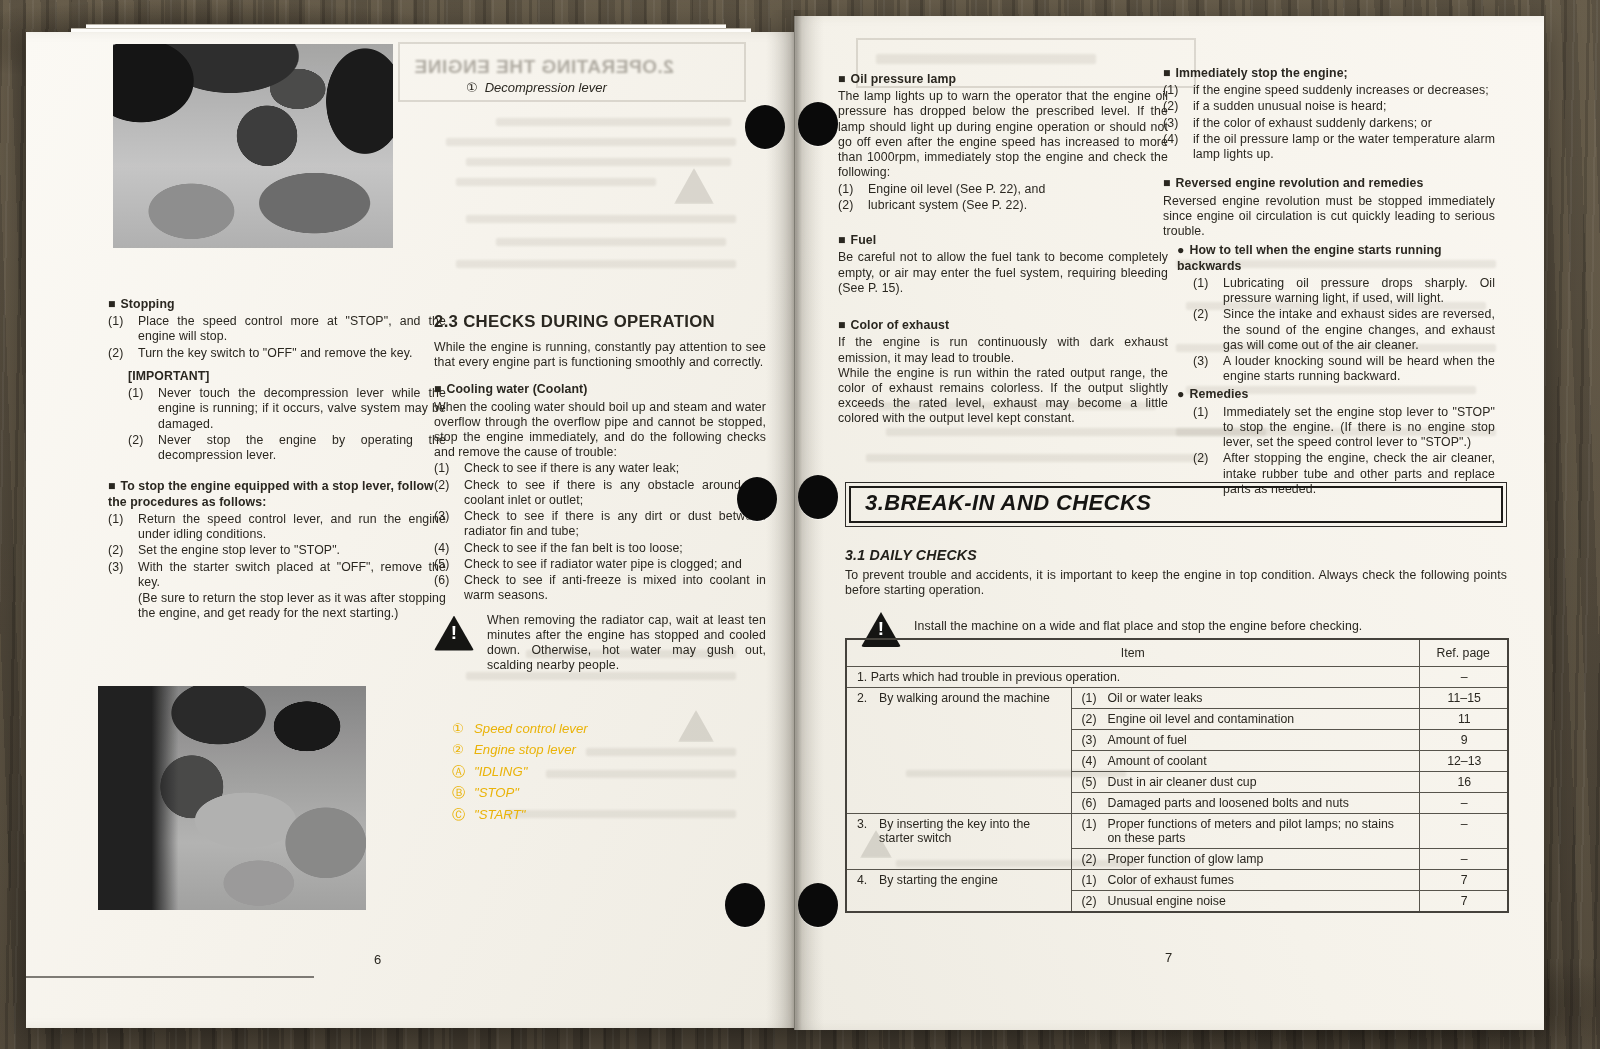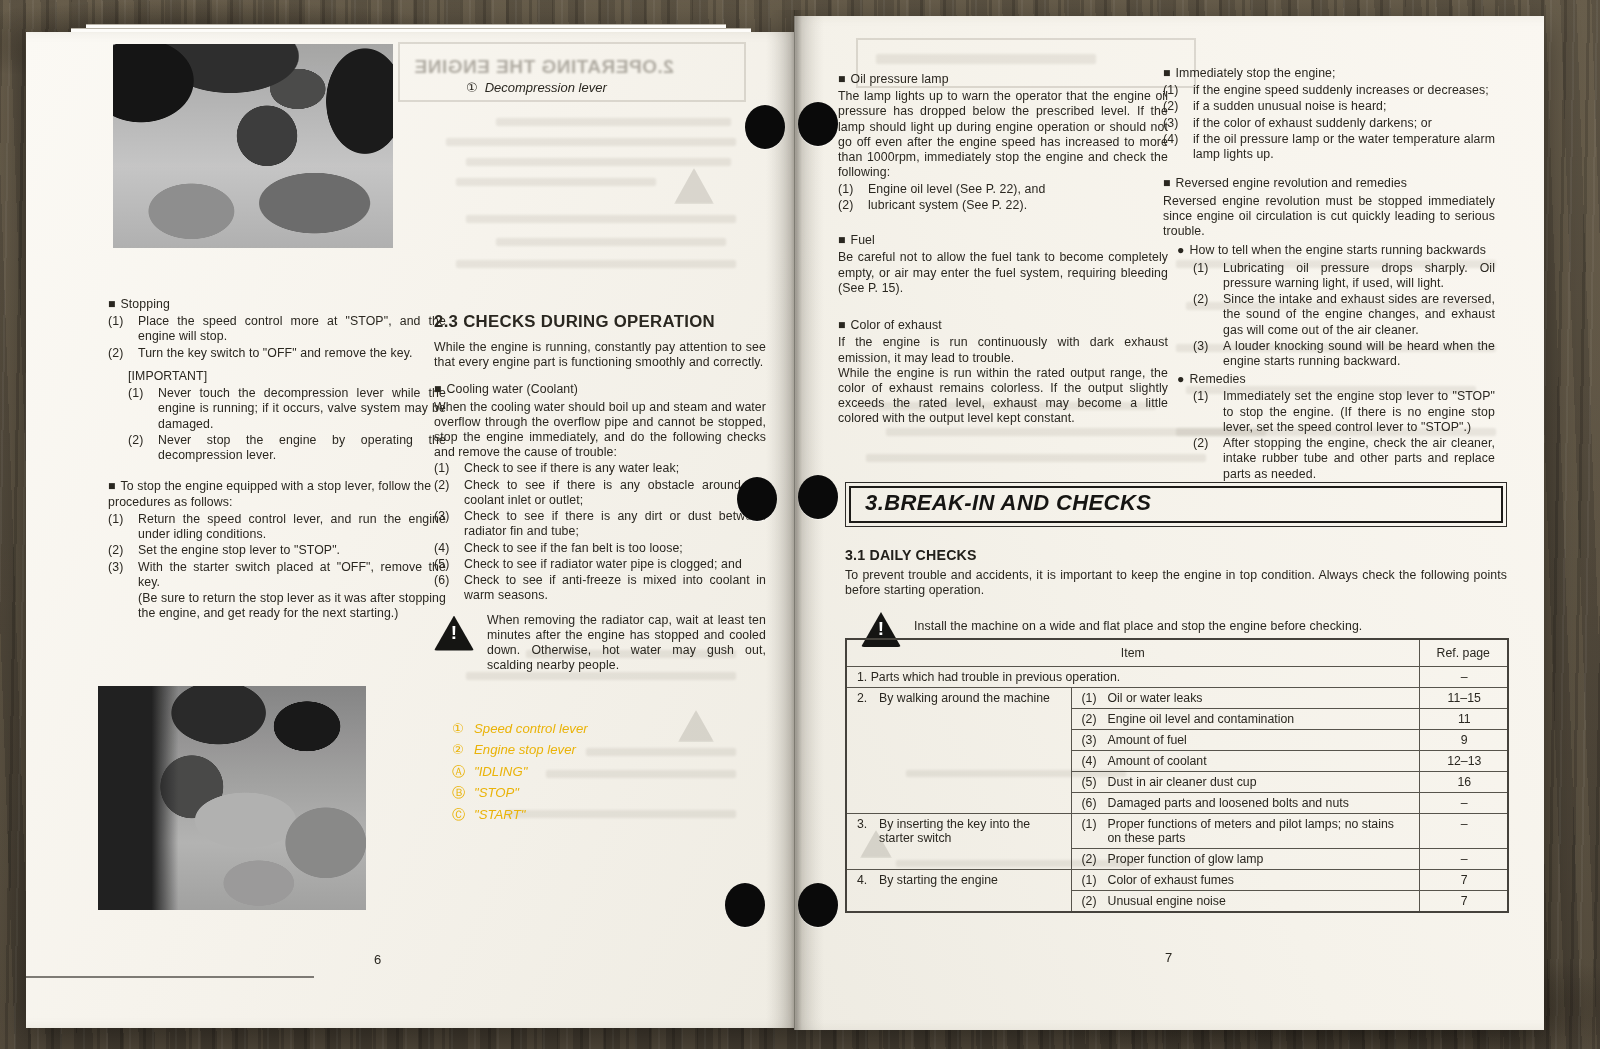--- a/index.html
+++ b/index.html
@@ -46,21 +46,21 @@
       radial-gradient(90px 60px at 45% 12%,#2c2c29 0 52%,transparent 53%),
       radial-gradient(60px 45px at 78% 18%,#1b1b19 0 55%,transparent 56%),
       radial-gradient(80px 70px at 85% 70%,#8b897f 0 50%,transparent 51%),
       radial-gradient(100px 55px at 55% 60%,#b3b0a6 0 50%,transparent 51%),
       radial-gradient(60px 60px at 35% 45%,#4a4a45 0 52%,transparent 53%),
       radial-gradient(70px 45px at 60% 88%,#9d9a90 0 50%,transparent 51%),
       linear-gradient(180deg,#88857c,#b5b2a8 70%,#a3a096);}
   
   .col{position:absolute;z-index:4;font-size:12.3px;line-height:1.24;color:#2a2720;
     text-align:justify;letter-spacing:.1px;}
-  .sec-title{font-weight:normal;text-align:left;margin:9px 0 2px;}
+  .sec-title{font-weight:bold;text-align:left;margin:9px 0 2px;}
   .sec-title.first{margin-top:0;}
   .mk{margin-right:5px;}
   .h-major{font-size:16.8px;font-weight:bold;letter-spacing:.3px;margin:0 0 7px;text-align:left;}
   .li{position:relative;padding-left:30px;margin:1px 0;}
   .li .n{position:absolute;left:0;top:0;}
   .indent{padding-left:20px;margin:8px 0;}
   .note{padding-left:30px;}
   .sub-block{padding-left:14px;}
   .sub-block .li{padding-left:46px;}
   .sub-block .li .n{left:16px;}
@@ -73,21 +73,21 @@
   .caption{position:absolute;z-index:4;font-size:13px;font-style:italic;color:#2a2720;}
   .caption .cap-n{font-style:normal;margin-right:7px;}
   .legend{position:absolute;z-index:4;font-size:13.2px;font-style:italic;color:#eab308;line-height:1.62;}
   .legend .leg-n{font-style:normal;display:inline-block;width:22px;}
   .pagenum{position:absolute;z-index:4;font-size:13px;color:#2a2720;}
   .baseline{position:absolute;z-index:4;background:rgba(45,42,36,.6);}
   
   .breakin-outer{position:absolute;z-index:4;border:1.5px solid #2e2c29;padding:3px;background:transparent;font-style:italic;}
   .breakin-inner{border:2px solid #1d1b18;padding:2px 8px 5px 14px;}
   .breakin-inner span{font-size:22px;font-weight:bold;letter-spacing:.4px;color:#161513;}
-  .daily-h{position:absolute;z-index:4;font-size:14.2px;font-weight:bold;color:#22201b;letter-spacing:.2px;}
+  .daily-h{position:absolute;z-index:4;font-size:14.2px;font-weight:bold;color:#22201b;letter-spacing:.2px;font-style:italic;}
   .check-table{position:absolute;z-index:4;border-collapse:collapse;table-layout:fixed;
     font-size:12.3px;color:#2a2720;}
   .check-table td,.check-table th{border:1px solid #57544c;padding:3px 8px 3px 10px;
     font-weight:normal;vertical-align:top;background:transparent;}
   .check-table{border:2px solid #45423c;}
   .check-table th{text-align:center;padding:6px 4px;}
   .cell-ref{text-align:center;}
   .gl,.ti{position:relative;text-align:left;}
   .gl{padding-left:22px;}
   .gl .n{position:absolute;left:0;}

